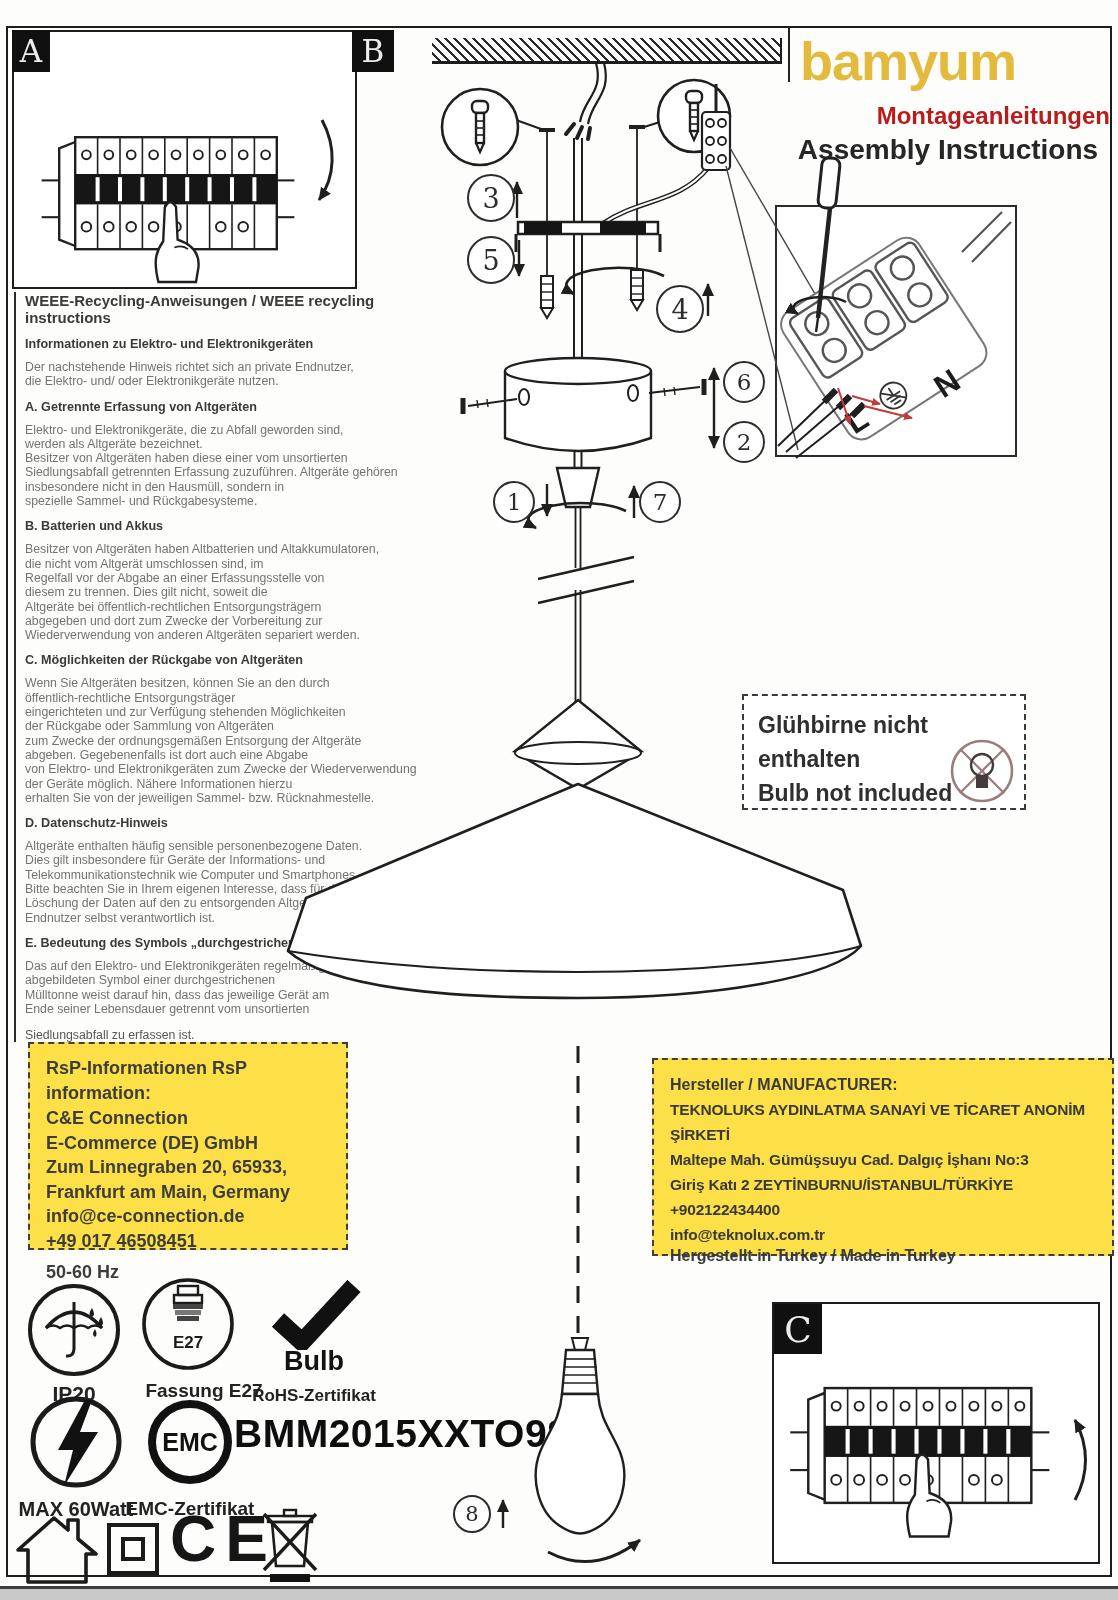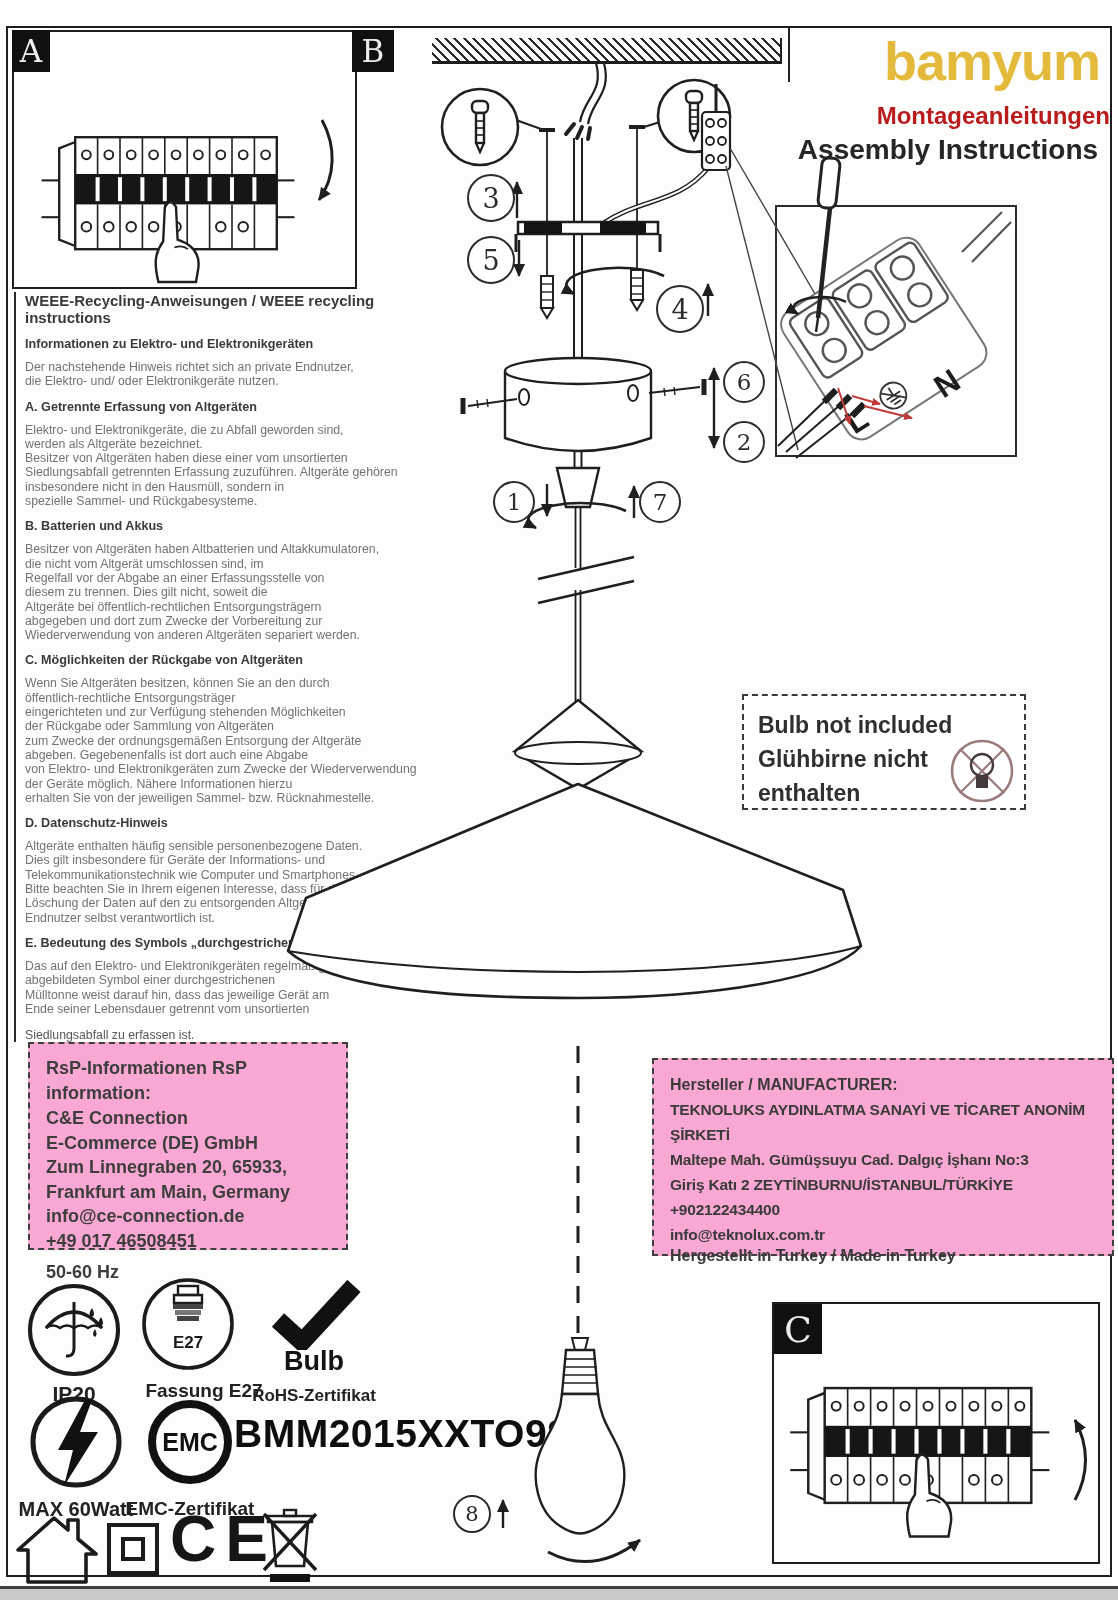--- a/index.html
+++ b/index.html
@@ -14,34 +14,34 @@
   .blk-label{background:#101010;color:#ececec;font-family:"DejaVu Serif",serif;
              display:flex;align-items:center;justify-content:center;z-index:6;}
   .lbl-a{left:12px;top:30px;width:38px;height:42px;font-size:31px;}
   .lbl-b{left:352px;top:30px;width:42px;height:42px;font-size:31px;}
   .lbl-c{left:774px;top:1304px;width:48px;height:50px;font-size:36px;}
   .ceiling{left:432px;top:38px;width:348px;height:23px;z-index:2;
            background:repeating-linear-gradient(45deg,#ffffff 0 4.5px,#2a2a2a 4.5px 6.6px);
            border-bottom:3px solid #1d1d1d;border-right:2px solid #1d1d1d;}
   .frame-tick-v{left:788px;top:28px;width:2px;height:54px;background:#222;z-index:2;}
   .brand-logo{left:800px;top:30px;width:300px;height:66px;font-size:54px;font-weight:bold;
-              letter-spacing:-1px;text-align:right;z-index:3;}
+              letter-spacing:-1px;text-align:left;z-index:3;}
   .brand-de{left:786px;top:102px;width:324px;text-align:right;font-size:24px;font-weight:bold;color:#b91c1c;z-index:3;}
   .brand-en{left:786px;top:134px;width:324px;text-align:center;font-size:28px;font-weight:bold;color:#262626;z-index:3;}
   .term-box{left:775px;top:205px;width:238px;height:248px;border:2px solid #2b2b2b;background:#fff;z-index:2;}
   .weee{left:14px;top:292px;width:432px;border-left:2px solid #2b2b2b;padding-left:9px;z-index:2;}
   .w-title{font-weight:bold;font-size:15px;color:#3a3a3a;margin-bottom:11px;}
   .w-h{font-weight:bold;font-size:12.6px;color:#3a3a3a;margin:11px 0 9px 0;}
   .w-p{font-size:12.3px;color:#737373;line-height:14.3px;white-space:pre-line;}
   .w-foot{font-size:12.3px;color:#585858;margin-top:12px;}
   .notice{left:742px;top:694px;width:266px;height:100px;border:2px dashed #3a3a3a;background:#fff;
           padding:12px 0 0 14px;z-index:2;}
   .notice-line{font-size:23px;font-weight:600;color:#2f2f2f;line-height:34px;}
   .notice-icon{position:absolute;right:6px;bottom:2px;}
-  .dash-box{border:2px dashed #3f3f3f;background:#f9a8d4;z-index:2;}
+  .dash-box{border:2px dashed #3f3f3f;background:#fde047;z-index:2;}
   .rsp{left:28px;top:1042px;width:300px;height:192px;padding:12px 0 0 16px;}
   .rsp-title{font-size:18px;font-weight:700;color:#3d3d3d;line-height:25px;}
   .rsp-line{font-size:18px;font-weight:600;color:#3d3d3d;line-height:24.5px;}
   .rsp-freq{font-size:18px;font-weight:600;color:#3d3d3d;margin-top:9px;}
   .mfr{left:652px;top:1058px;width:442px;height:182px;padding:12px 0 0 16px;}
   .mfr-title{font-size:16px;font-weight:700;color:#3a3a3a;line-height:25px;}
   .mfr-line{font-size:15.5px;font-weight:700;color:#3a3a3a;line-height:25px;letter-spacing:-0.2px;}
   .mfr-made{font-size:16px;font-weight:700;color:#3a3a3a;}
   .step{position:absolute;border:2px solid #2c2c2c;border-radius:50%;background:#fff;z-index:4;
         display:flex;align-items:center;justify-content:center;font-family:"DejaVu Serif",serif;color:#2c2c2c;}
@@ -120,22 +120,22 @@
 Endnutzer selbst verantwortlich ist.</div>
     <div class="w-h">E. Bedeutung des Symbols „durchgestrichene Mülltonne“</div>
     <div class="w-p">Das auf den Elektro- und Elektronikgeräten regelmäßig
 abgebildeten Symbol einer durchgestrichenen
 Mülltonne weist darauf hin, dass das jeweilige Gerät am
 Ende seiner Lebensdauer getrennt vom unsortierten</div>
     <div class="w-foot">Siedlungsabfall zu erfassen ist.</div>
   </div>
 
   <div class="abs notice">
+    <div class="notice-line">Glühbirne nicht enthalten</div>
     <div class="notice-line">Bulb not included</div>
-    <div class="notice-line">Glühbirne nicht enthalten</div>
     <svg class="notice-icon" width="72" height="72" viewBox="0 0 72 72">
       <circle cx="36" cy="37" r="30" fill="none" stroke="#9b7c7c" stroke-width="2.6"></circle>
       <line x1="14" y1="15" x2="58" y2="59" stroke="#9b7c7c" stroke-width="2.2"></line>
       <line x1="58" y1="15" x2="14" y2="59" stroke="#9b7c7c" stroke-width="2.2"></line>
       <circle cx="36" cy="31" r="11" fill="none" stroke="#453b3b" stroke-width="2.4"></circle>
       <rect x="30" y="41" width="12" height="13" fill="#453b3b"></rect>
     </svg>
   </div>
 
   <div class="abs dash-box rsp">

